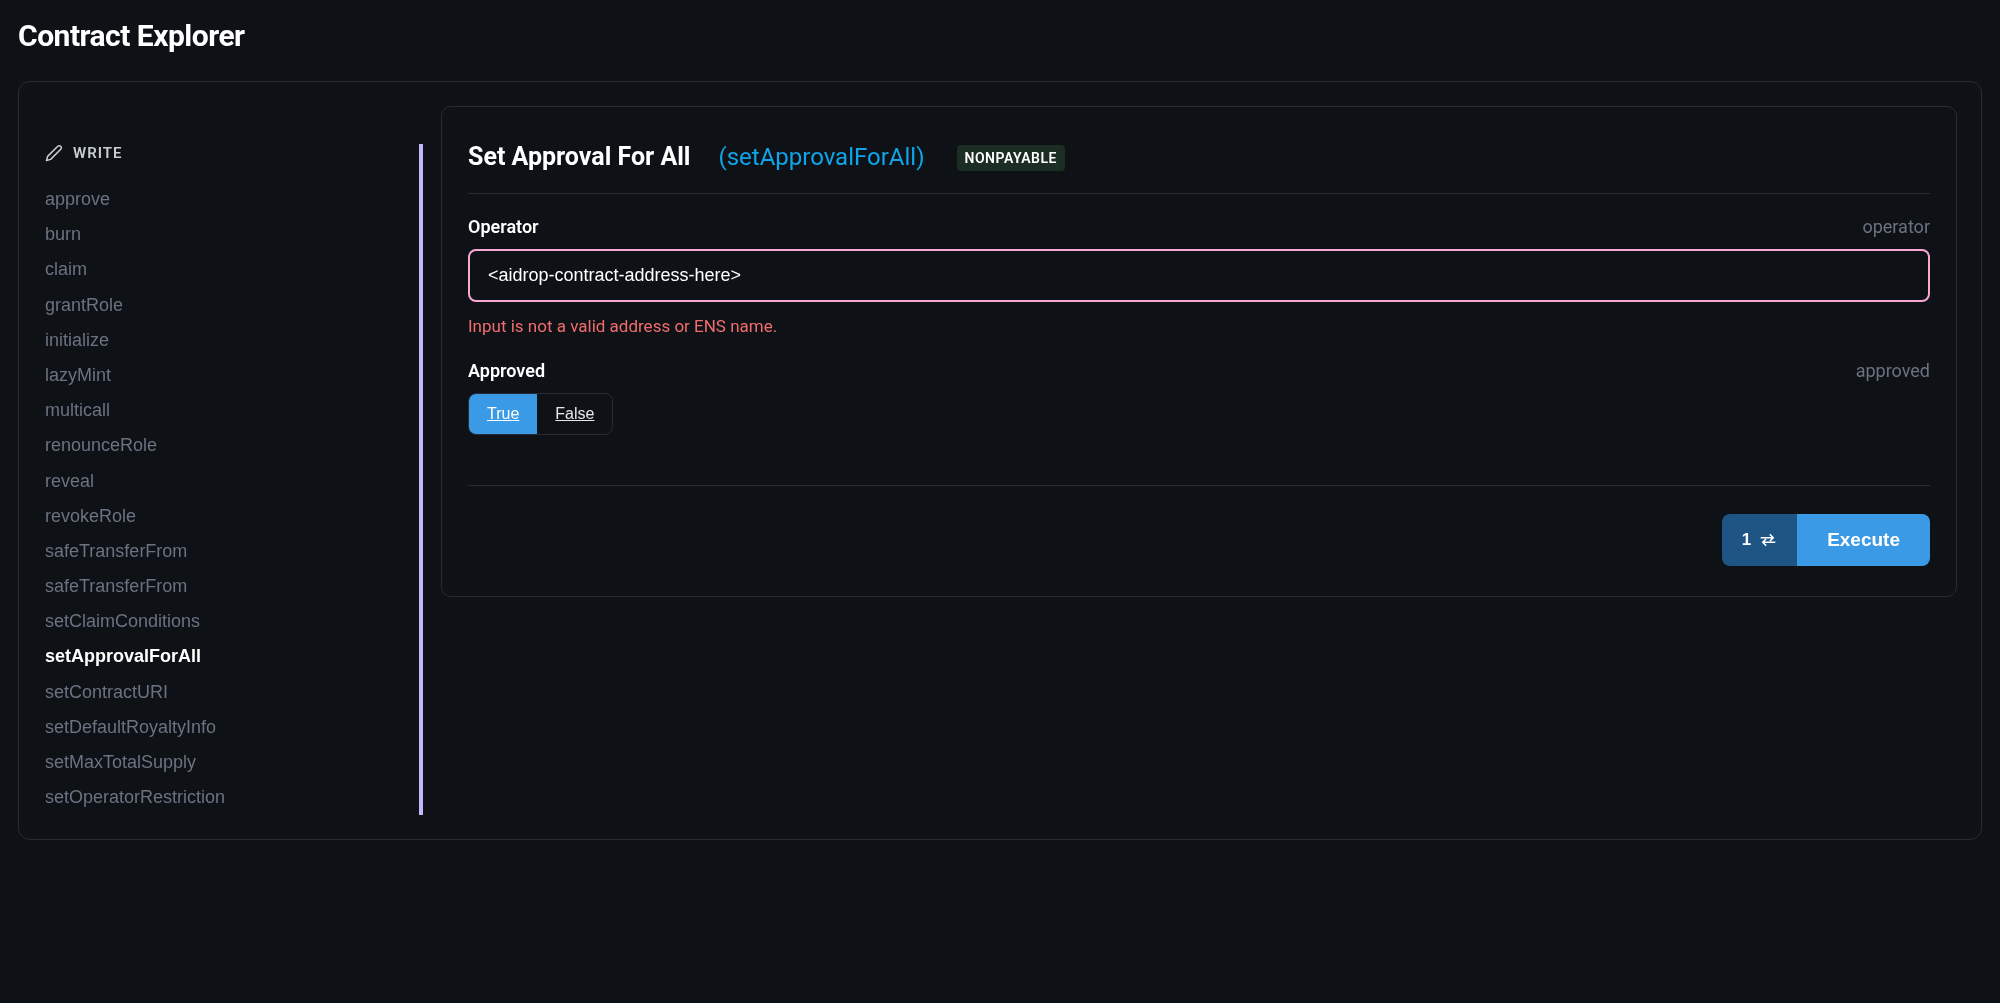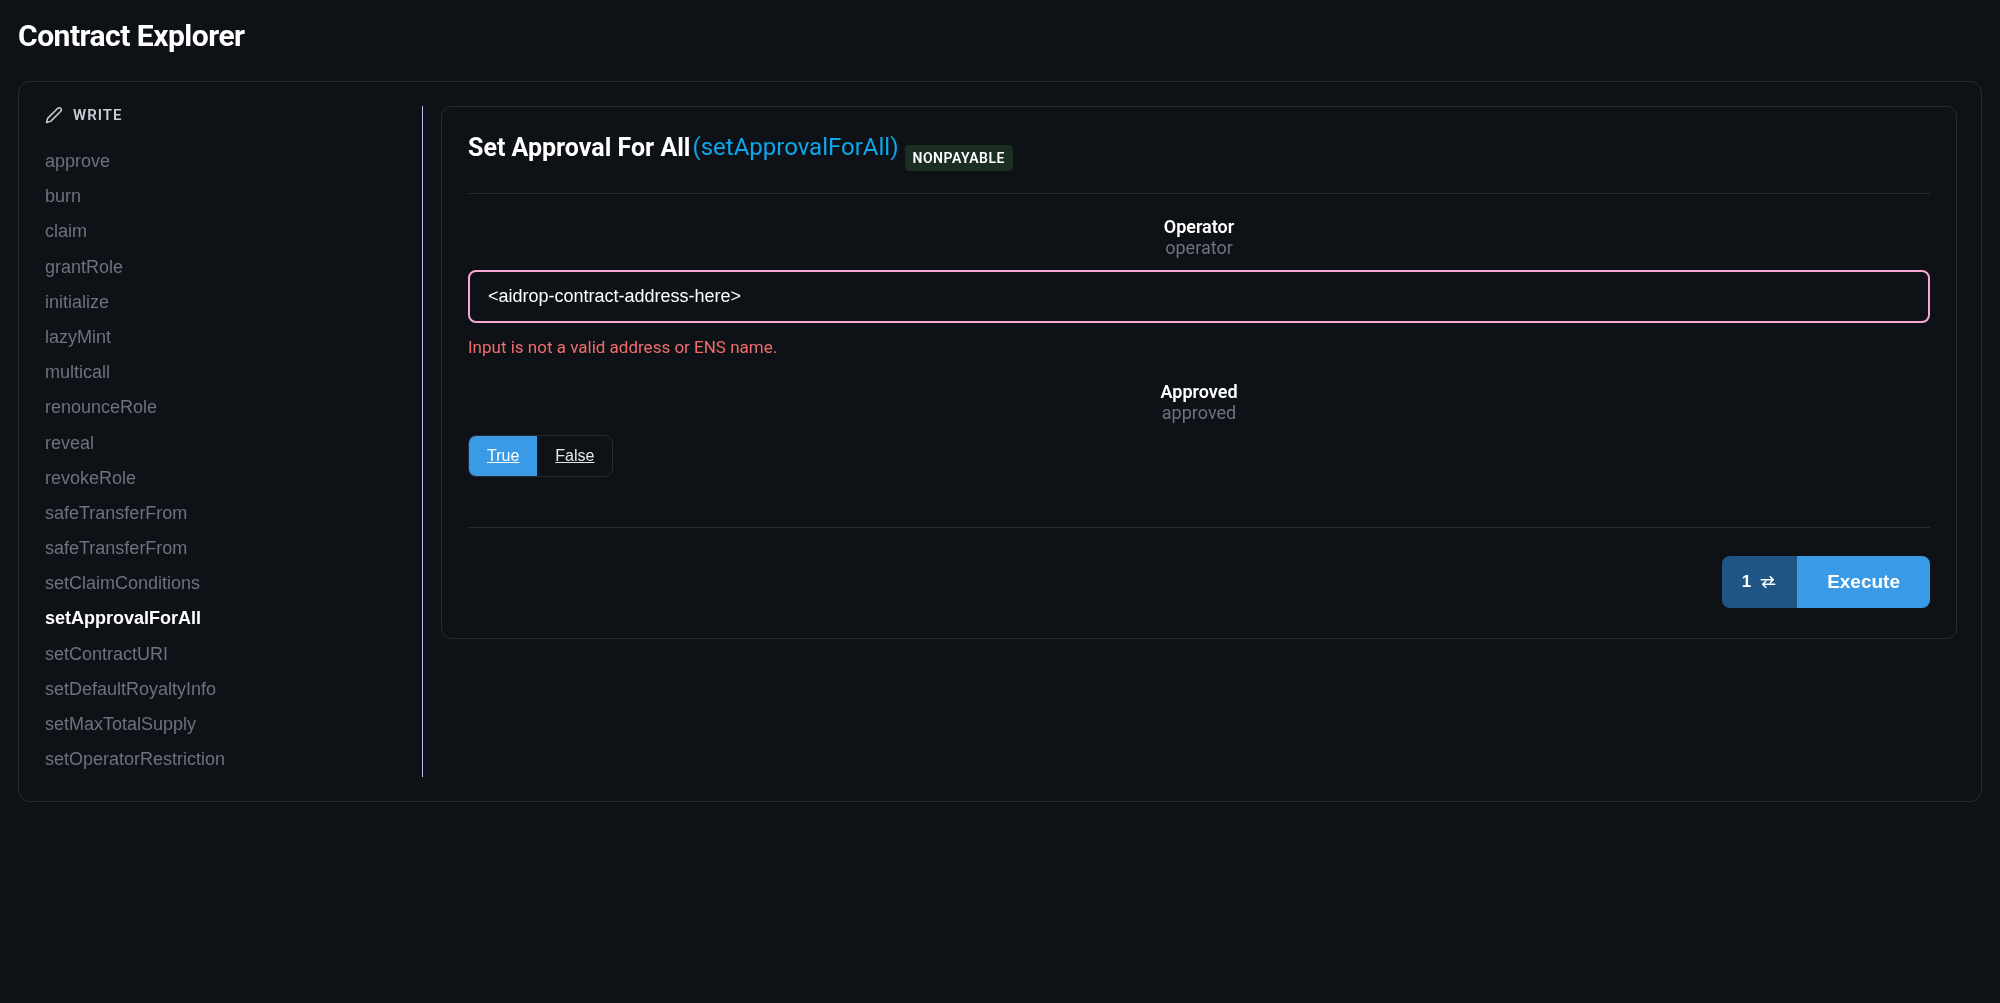--- a/index.html
+++ b/index.html
@@ -23,22 +23,23 @@
     }
     .main-container {
       border: 1px solid #272b33;
       border-radius: 12px;
       padding: 24px;
       display: flex;
       gap: 0;
     }
     .sidebar {
       width: 380px;
-      border-right: 1px solid #c4b5fd;
+      border-right: 4px solid #c4b5fd;
       padding-right: 35px;
+      margin-top: 38px;
     }
     .sidebar-header {
       display: flex;
       align-items: center;
       gap: 10px;
       margin-bottom: 20px;
       padding-left: 2px;
     }
     .sidebar-header-label {
       font-size: 15px;
@@ -67,22 +68,22 @@
       flex: 1;
       padding-left: 18px;
     }
     .function-card {
       border: 1px solid #272b33;
       border-radius: 10px;
       padding: 26px 26px 30px 26px;
     }
     .function-header {
       display: flex;
-      align-items: flex-start;
-      gap: 2px;
+      align-items: flex-end;
+      gap: 28px;
       padding-bottom: 22px;
       border-bottom: 1px solid #272b33;
       margin-bottom: 22px;
     }
     .function-title {
       font-size: 25px;
       font-weight: 700;
       color: #ffffff;
     }
     .function-signature {
@@ -103,21 +104,20 @@
       color: #ffffff;
     }
     .param-section {
       margin-bottom: 24px;
     }
     .param-header {
       display: flex;
       justify-content: space-between;
       align-items: center;
       margin-bottom: 12px;
-      flex-direction: column;
     }
     .param-label {
       font-size: 18px;
       font-weight: 600;
       color: #ffffff;
     }
     .param-name {
       font-size: 18px;
       color: #6b7280;
     }

